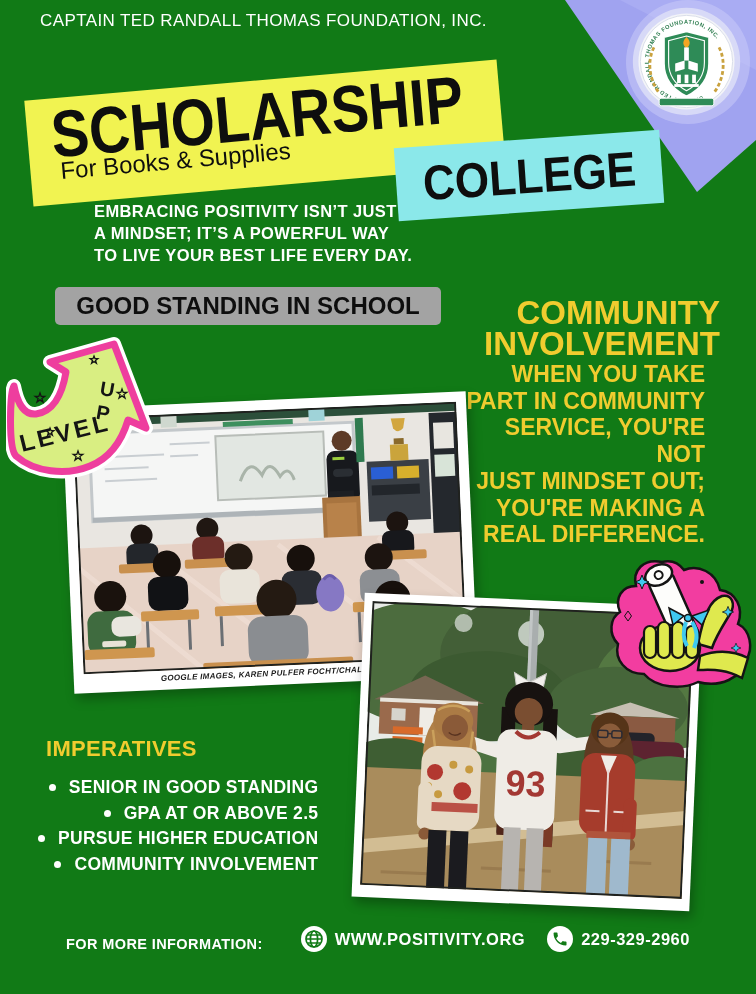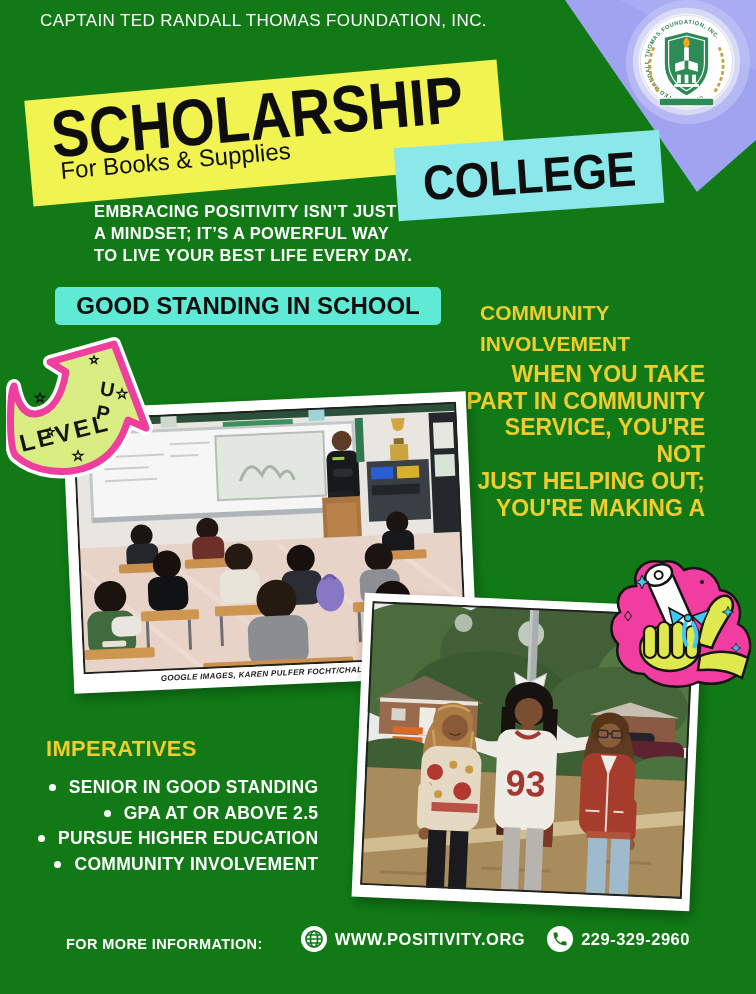--- a/index.html
+++ b/index.html
@@ -22,26 +22,26 @@
     font-size:66px;font-weight:800;color:#0e0e0e;line-height:1.05;margin:0 0 0 24px;white-space:nowrap;}
   .scholarship-sub{font-size:24px;font-weight:500;color:#0e0e0e;margin:-12px 0 0 30px;}
   
   .banner-college{left:396px;top:139px;width:266px;height:73px;background:#8BE8EA;
     transform:rotate(-4deg);z-index:2;display:flex;align-items:center;justify-content:center;}
   .college-text{display:inline-block;transform:scaleX(.9);font-size:49px;font-weight:800;color:#0e0e0e;white-space:nowrap;}
   
   .intro{left:60px;top:201px;z-index:2;color:#ffffff;font-size:16.5px;font-weight:600;
     letter-spacing:.4px;line-height:21.8px;margin-left:34px;}
   
-  .banner-good{left:55px;top:287px;width:386px;height:38px;background:#5eead4;border-radius:5px;
+  .banner-good{left:55px;top:287px;width:386px;height:38px;background:#a3a3a3;border-radius:5px;
     display:flex;align-items:center;justify-content:center;font-size:24px;font-weight:800;
     color:#0e0e0e;z-index:2;white-space:nowrap;}
   
-  .community-heading{left:480px;top:297px;width:240px;text-align:left;color:#F0CC2F;
-    font-size:21px;font-weight:800;line-height:31px;z-index:2;white-space:nowrap;}
+  .community-heading{left:480px;top:297px;width:240px;text-align:right;color:#F0CC2F;
+    font-size:33px;font-weight:800;line-height:31px;z-index:2;white-space:nowrap;}
   .community-body{left:460px;top:361px;width:245px;text-align:right;color:#F0CC2F;
     font-size:23px;font-weight:600;line-height:26.7px;z-index:2;}
   
   .photo-classroom{left:68px;top:400px;width:384px;background:#ffffff;padding:10px 10px 2px;
     transform:rotate(-2.5deg);z-index:2;box-shadow:3px 6px 12px rgba(0,0,0,.28);}
   .photo-caption{text-align:center;font-size:8px;font-weight:700;font-style:italic;
     color:#1c1c1c;letter-spacing:.3px;padding:3px 0 5px;}
   .photo-girls{left:358px;top:600px;width:322px;background:#ffffff;padding:8px 8px 12px;
     transform:rotate(2.5deg);z-index:3;box-shadow:3px 6px 12px rgba(0,0,0,.3);}
   .photo-classroom svg,.photo-girls svg{display:block;}
@@ -121,22 +121,23 @@
 
   <div class="abs community-heading">
     <div>COMMUNITY</div>
     <div>INVOLVEMENT</div>
   </div>
 
   <div class="abs community-body">
     <div>WHEN YOU TAKE</div>
     <div>PART IN COMMUNITY</div>
     <div>SERVICE, YOU'RE NOT</div>
-    <div>JUST HELPING OUT;</div>
+    <div>JUST MINDSET OUT;</div>
     <div>YOU'RE MAKING A</div>
+    <div>REAL DIFFERENCE.</div>
   </div>
 
   <div class="abs photo-classroom">
     <svg width="384" height="256" viewBox="0 0 384 256">
       <rect width="384" height="256" fill="#E9E6E1"></rect>
       <rect width="384" height="9" fill="#2C4F3A"></rect>
       <rect x="88" y="1" width="16" height="12" fill="#CFD8CF"></rect>
       <rect x="236" y="1" width="16" height="12" fill="#9FD3D8"></rect>
       <rect x="16" y="16" width="264" height="88" fill="#F5F6F5" stroke="#C3C8CB" stroke-width="3"></rect>
       <rect x="16" y="100" width="264" height="5" fill="#AEB4B8"></rect>

